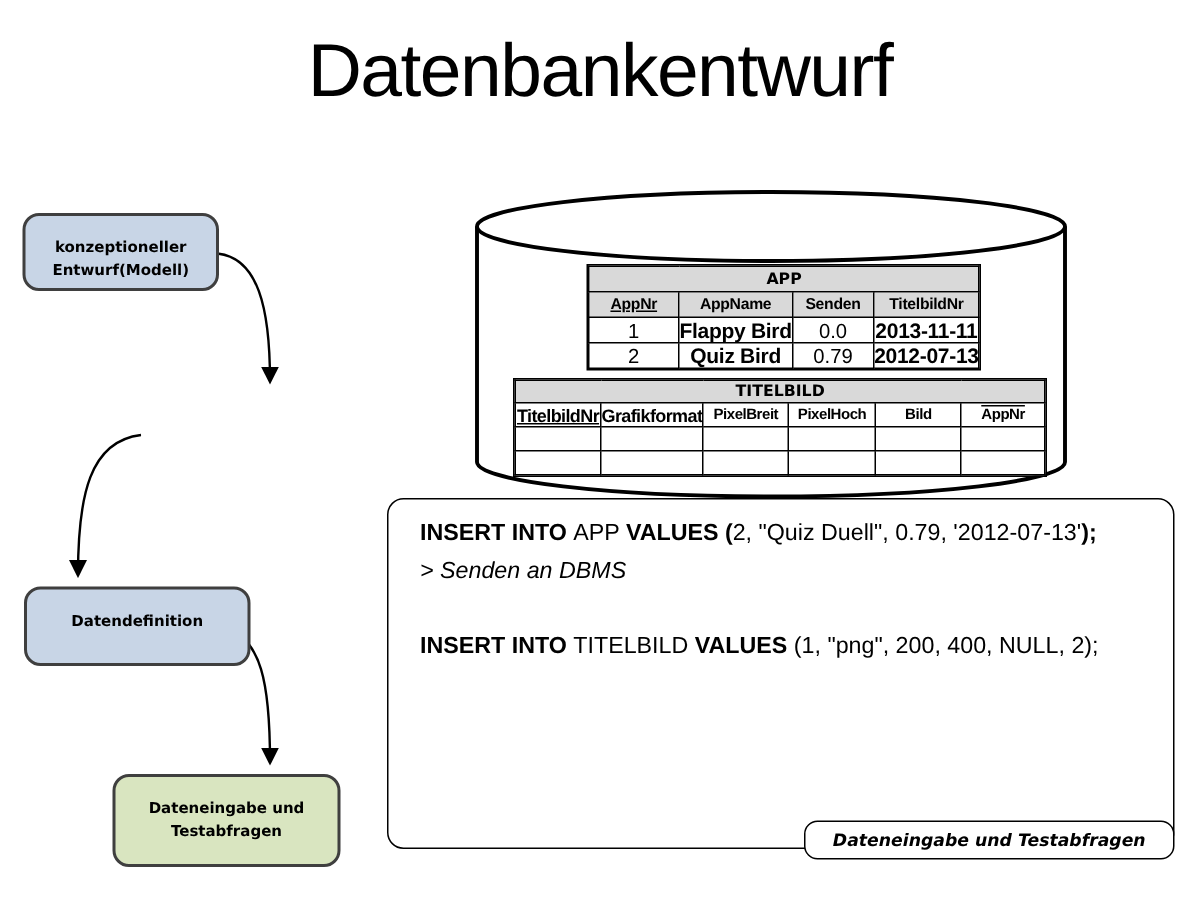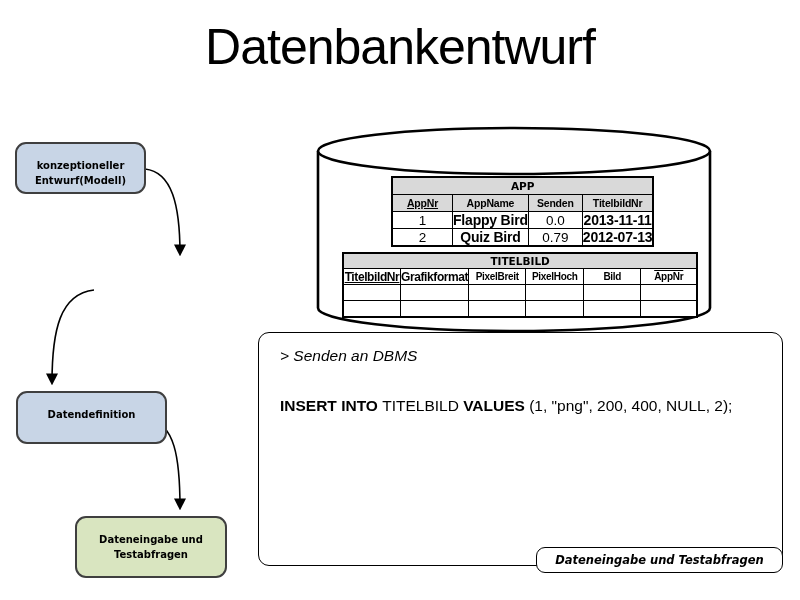--- a/index.html
+++ b/index.html
@@ -164,20 +164,21 @@
           <td></td>
           <td></td>
           <td></td>
           <td></td>
           <td></td>
     </tr>
   </tbody>
     </table>
 
   <div class="sqlbox">
+    <div><b>INSERT INTO </b><span>APP </span><b>VALUES (</b><span>2, "Quiz Duell", 0.79, '2012-07-13'</span><b>);</b></div>
     <div class="sql-note">&gt; Senden an DBMS</div>
     <div class="spacer"></div>
     <div><b>INSERT INTO </b><span>TITELBILD </span><b>VALUES </b><span>(1, "png", 200, 400, NULL, 2);</span></div>
   </div>
 
   <div class="footer-label">
       <span>Dateneingabe und Testabfragen</span>
     </div>
 
 </div>

